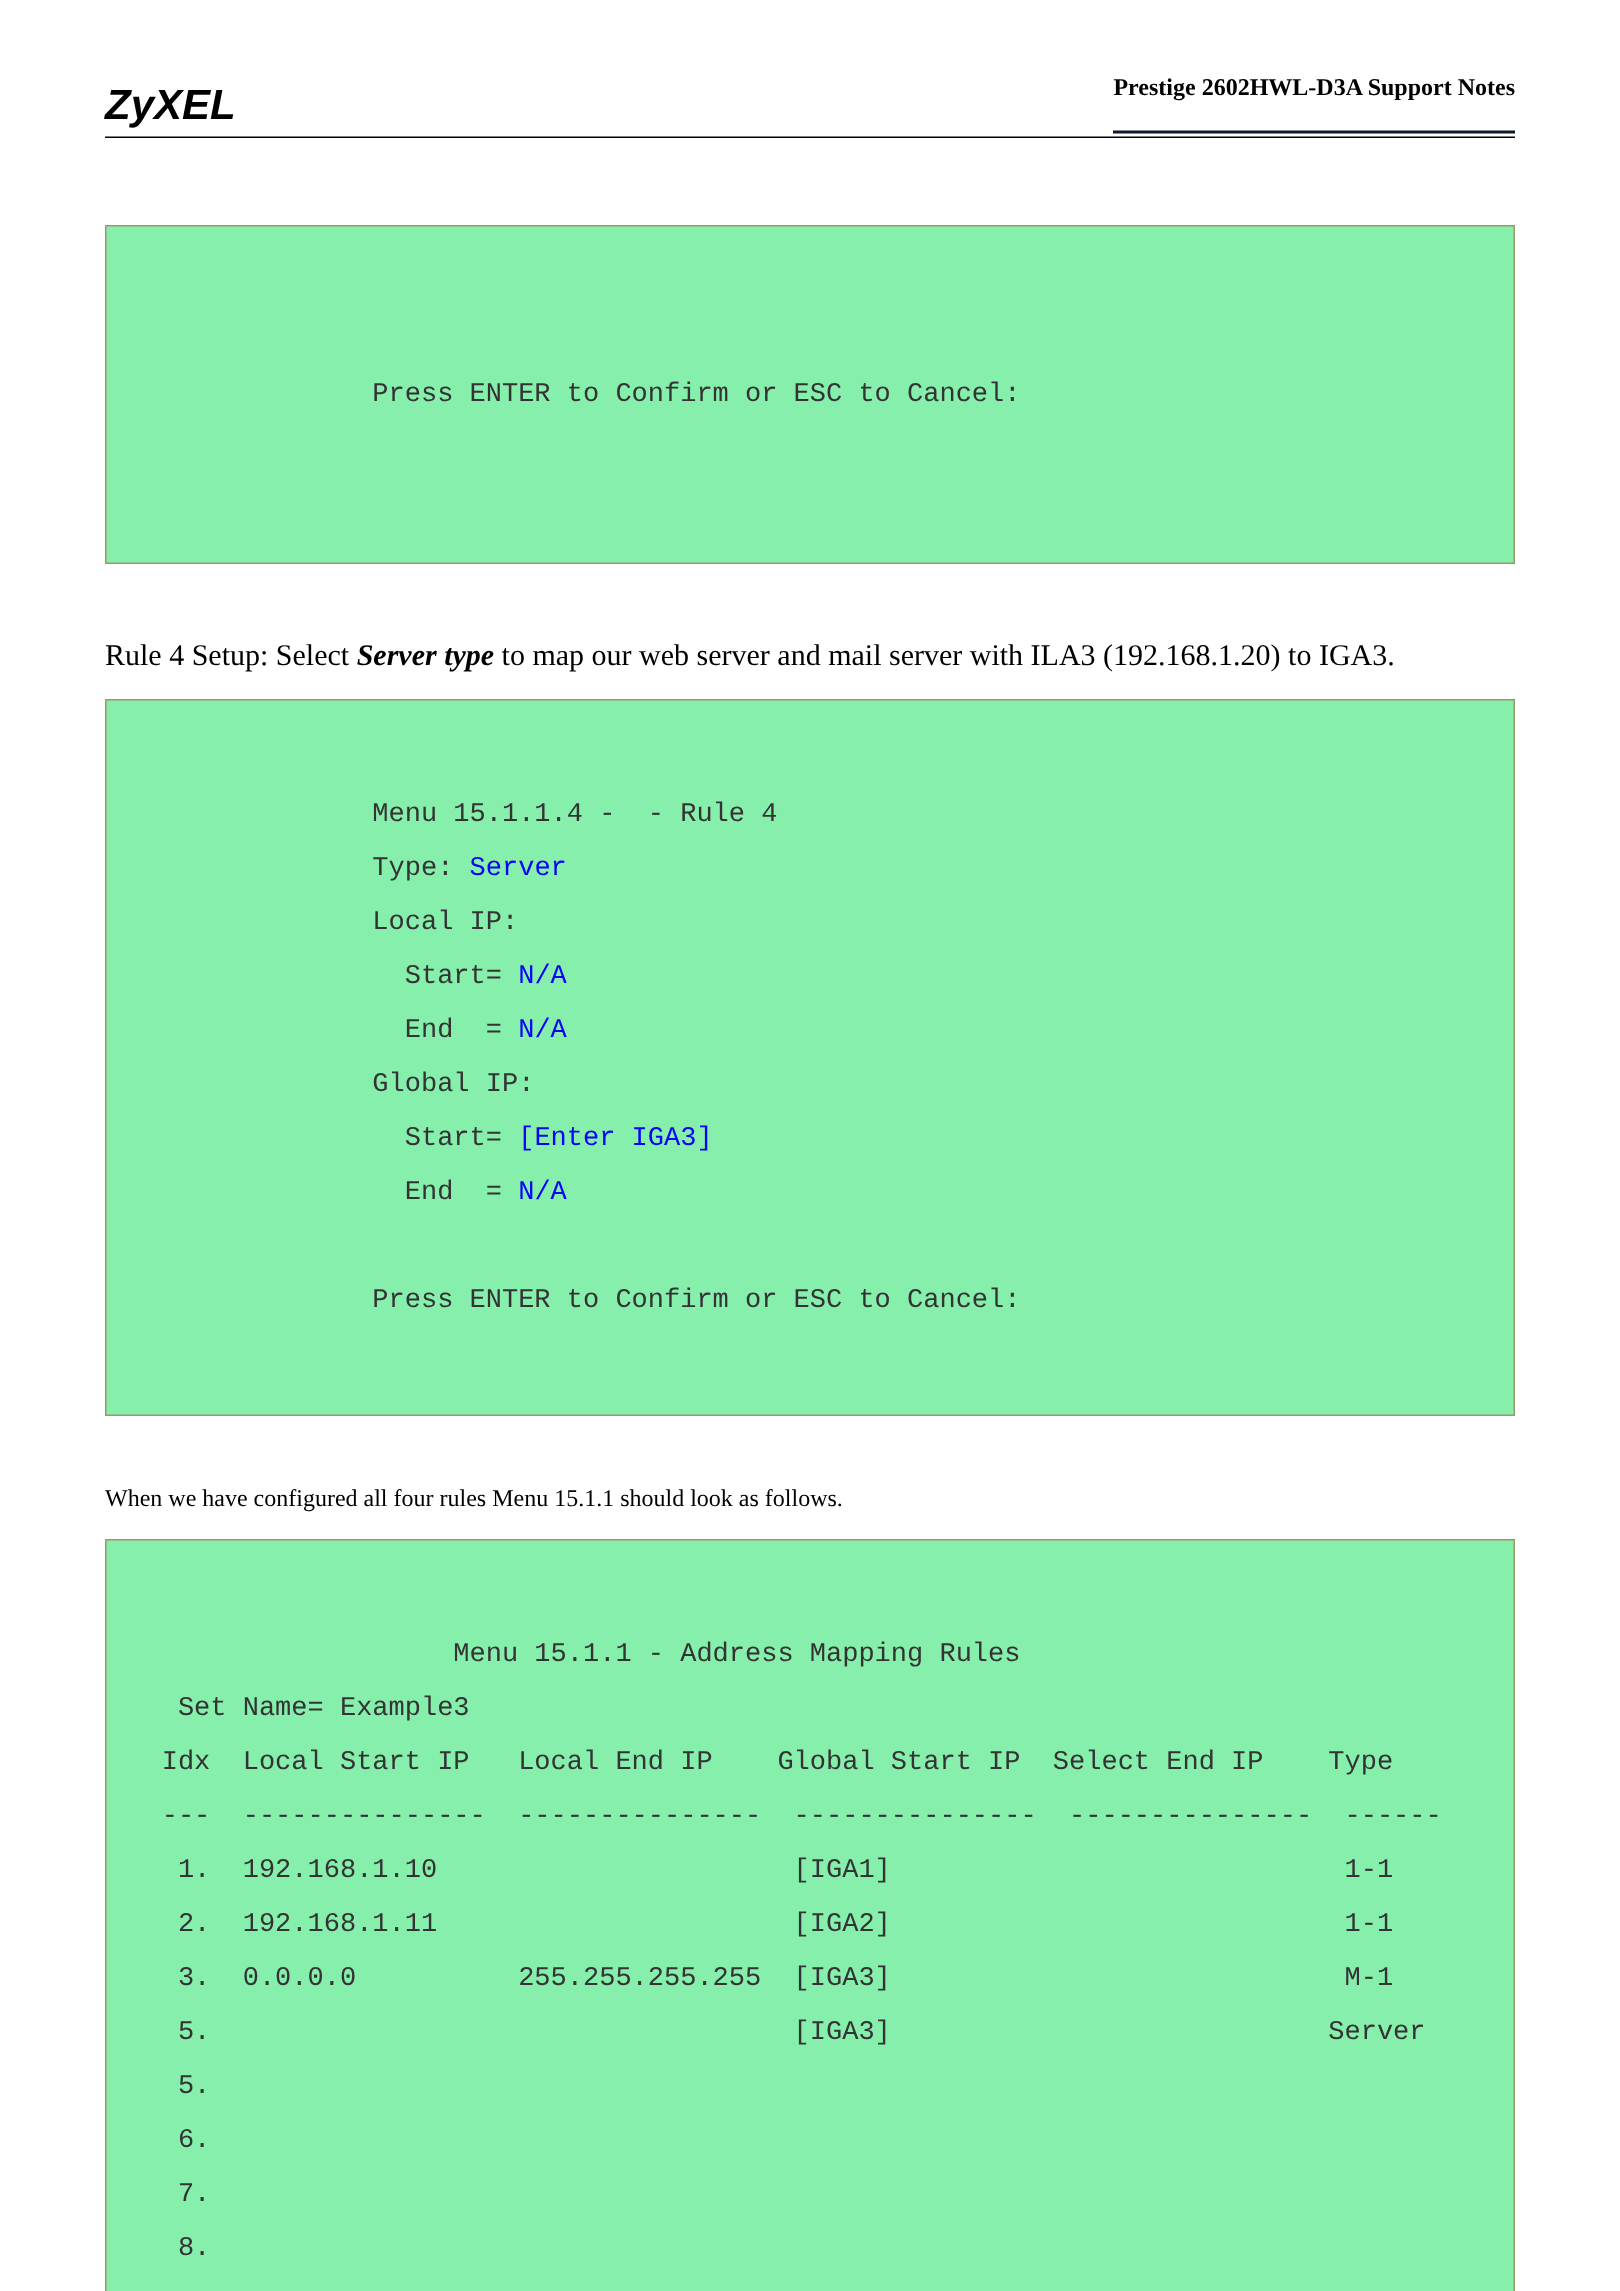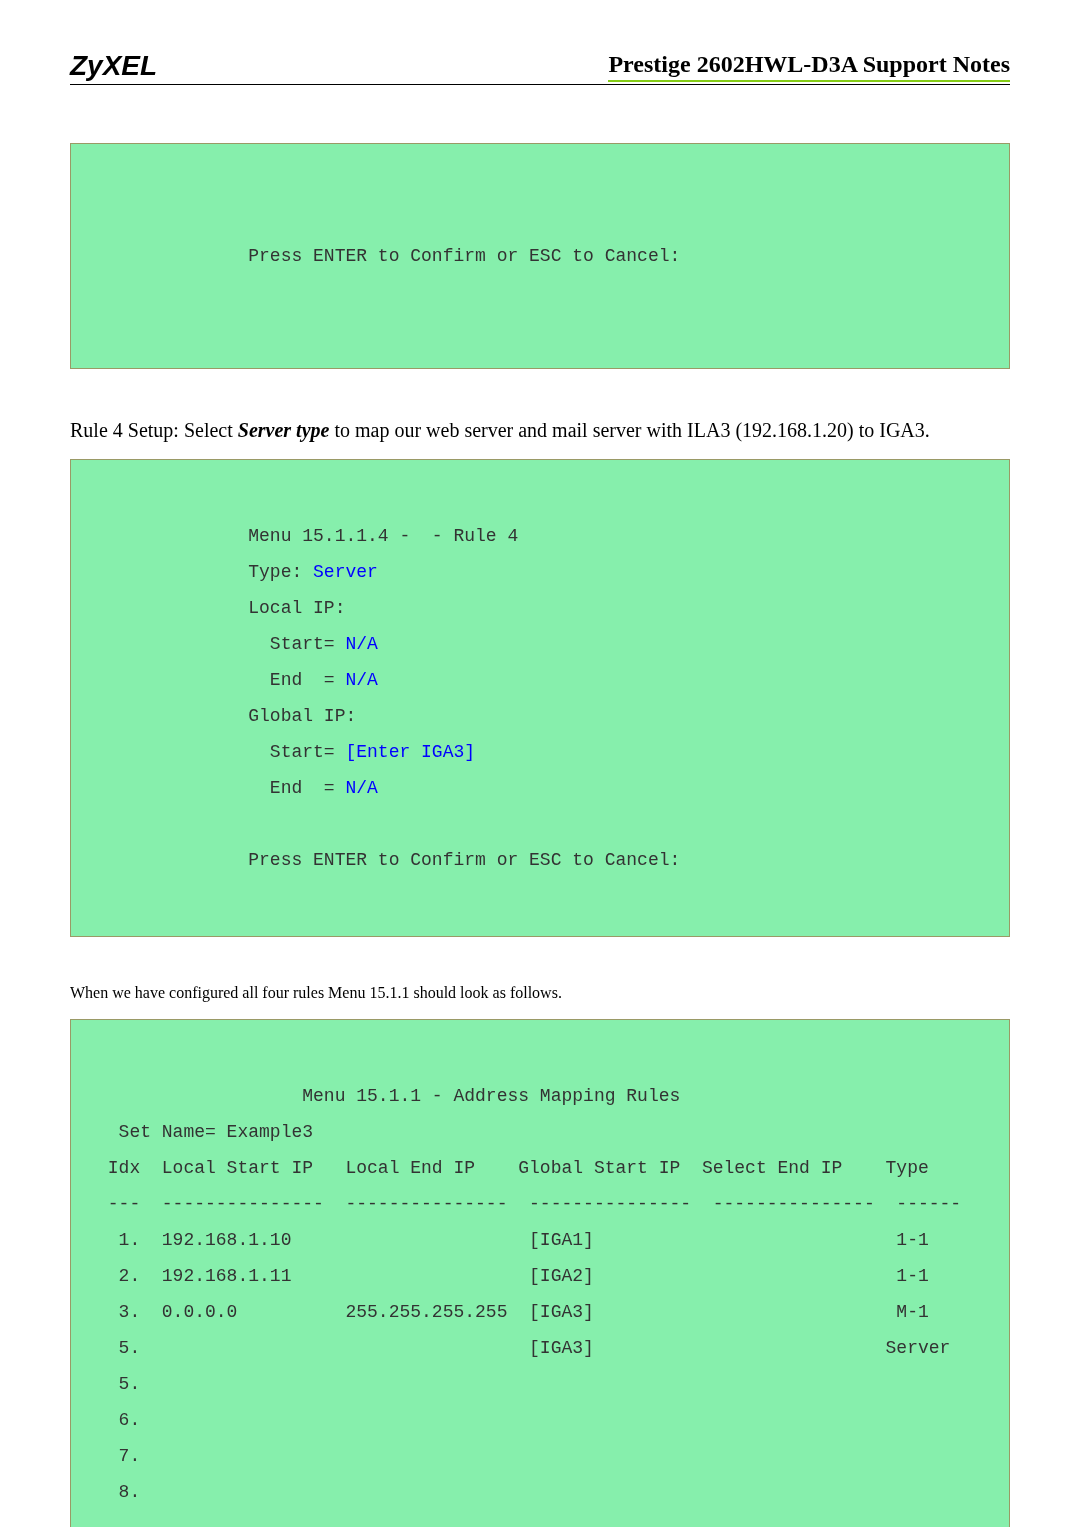--- a/index.html
+++ b/index.html
@@ -25,23 +25,23 @@
     font-family: Arial, sans-serif;
     font-weight: 900;
     font-style: italic;
     font-size: 28px;
     letter-spacing: 0px;
     color: #000;
   }
   .doc-title {
     font-family: "Times New Roman", Times, serif;
     font-weight: 700;
-    font-size: 24px;
-    border-bottom: 2px solid #84cc16;
-    padding-bottom: 2px;
+    font-size: 16px;
+    border-bottom: 2px solid #0f172a;
+    padding-bottom: 19px;
   }
   .code-box {
     border: 1px solid #9a9a66;
     background: #86efac;
     padding: 22px 26px;
     font-family: "Courier New", Courier, monospace;
     font-size: 18px;
     line-height: 2.0;
     color: #333333;
     white-space: pre;

